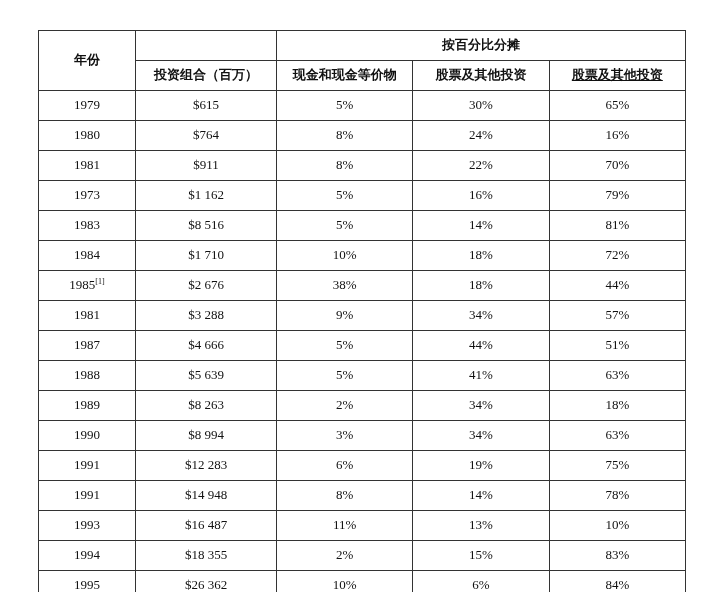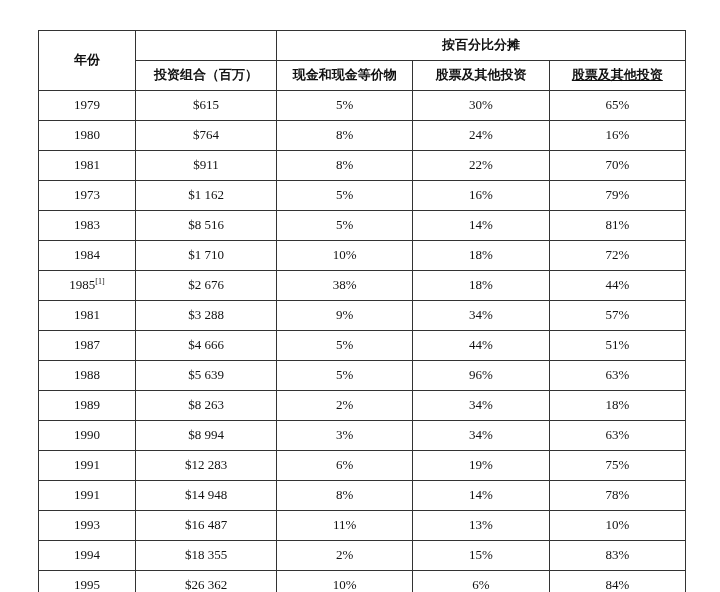--- a/index.html
+++ b/index.html
@@ -156,21 +156,21 @@
           <td class="year-cell"><span>1987</span></td>
           <td class="num-cell">$4 666</td>
           <td class="num-cell">5%</td>
           <td class="num-cell">44%</td>
           <td class="num-cell">51%</td>
         </tr>
         <tr>
           <td class="year-cell"><span>1988</span></td>
           <td class="num-cell">$5 639</td>
           <td class="num-cell">5%</td>
-          <td class="num-cell">96%</td>
+          <td class="num-cell">41%</td>
           <td class="num-cell">63%</td>
         </tr>
         <tr>
           <td class="year-cell"><span>1989</span></td>
           <td class="num-cell">$8 263</td>
           <td class="num-cell">2%</td>
           <td class="num-cell">34%</td>
           <td class="num-cell">18%</td>
         </tr>
         <tr>

